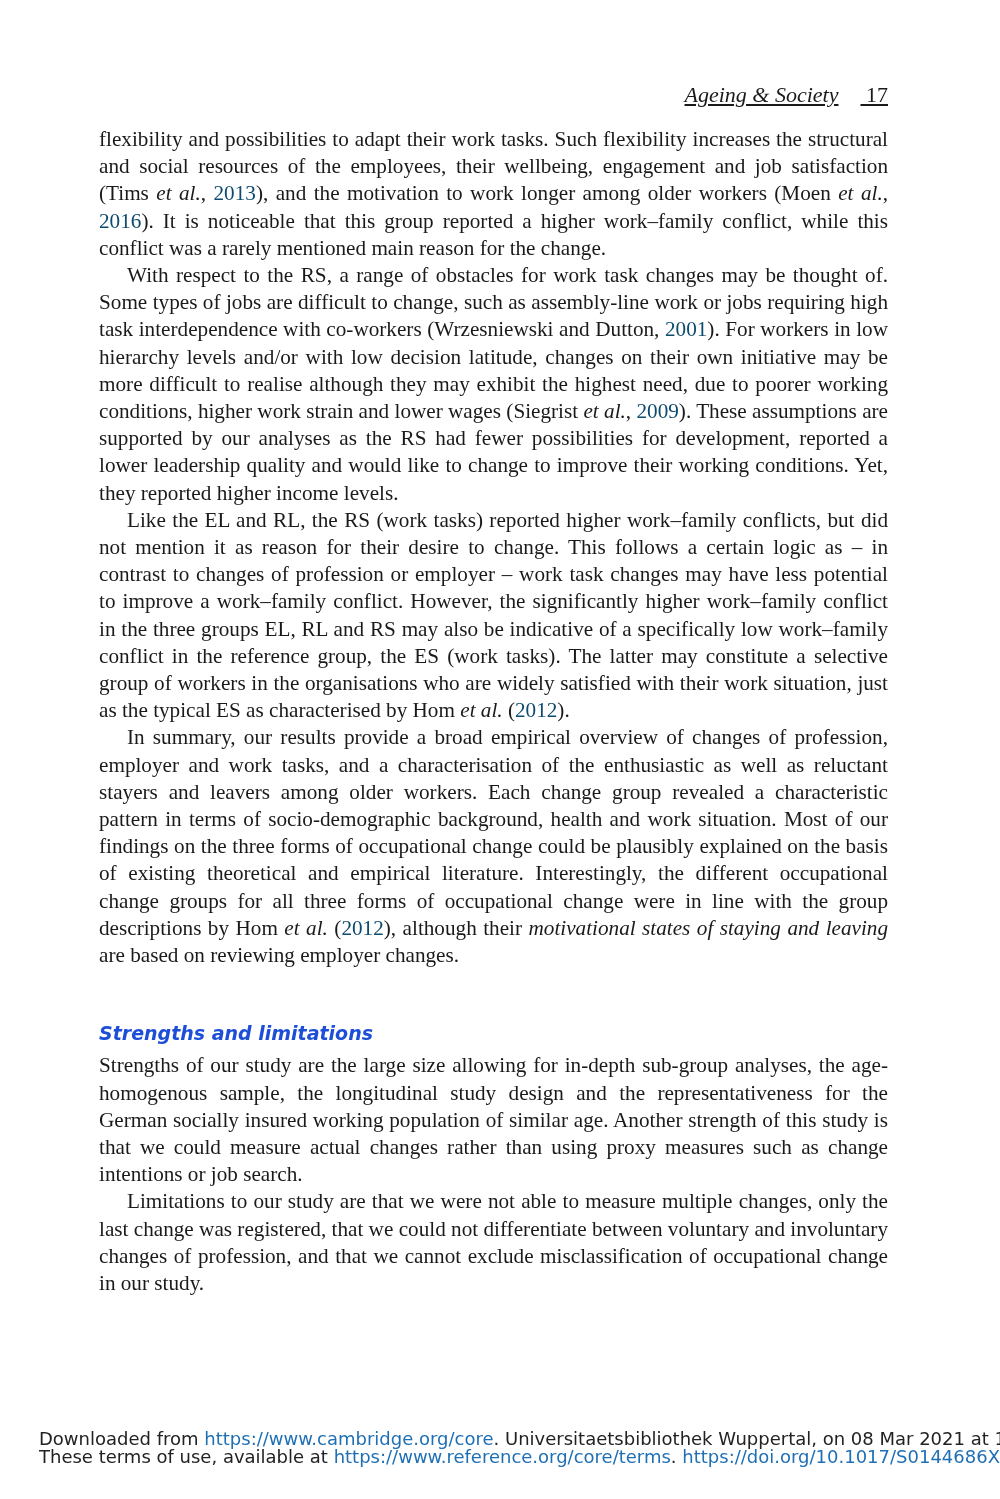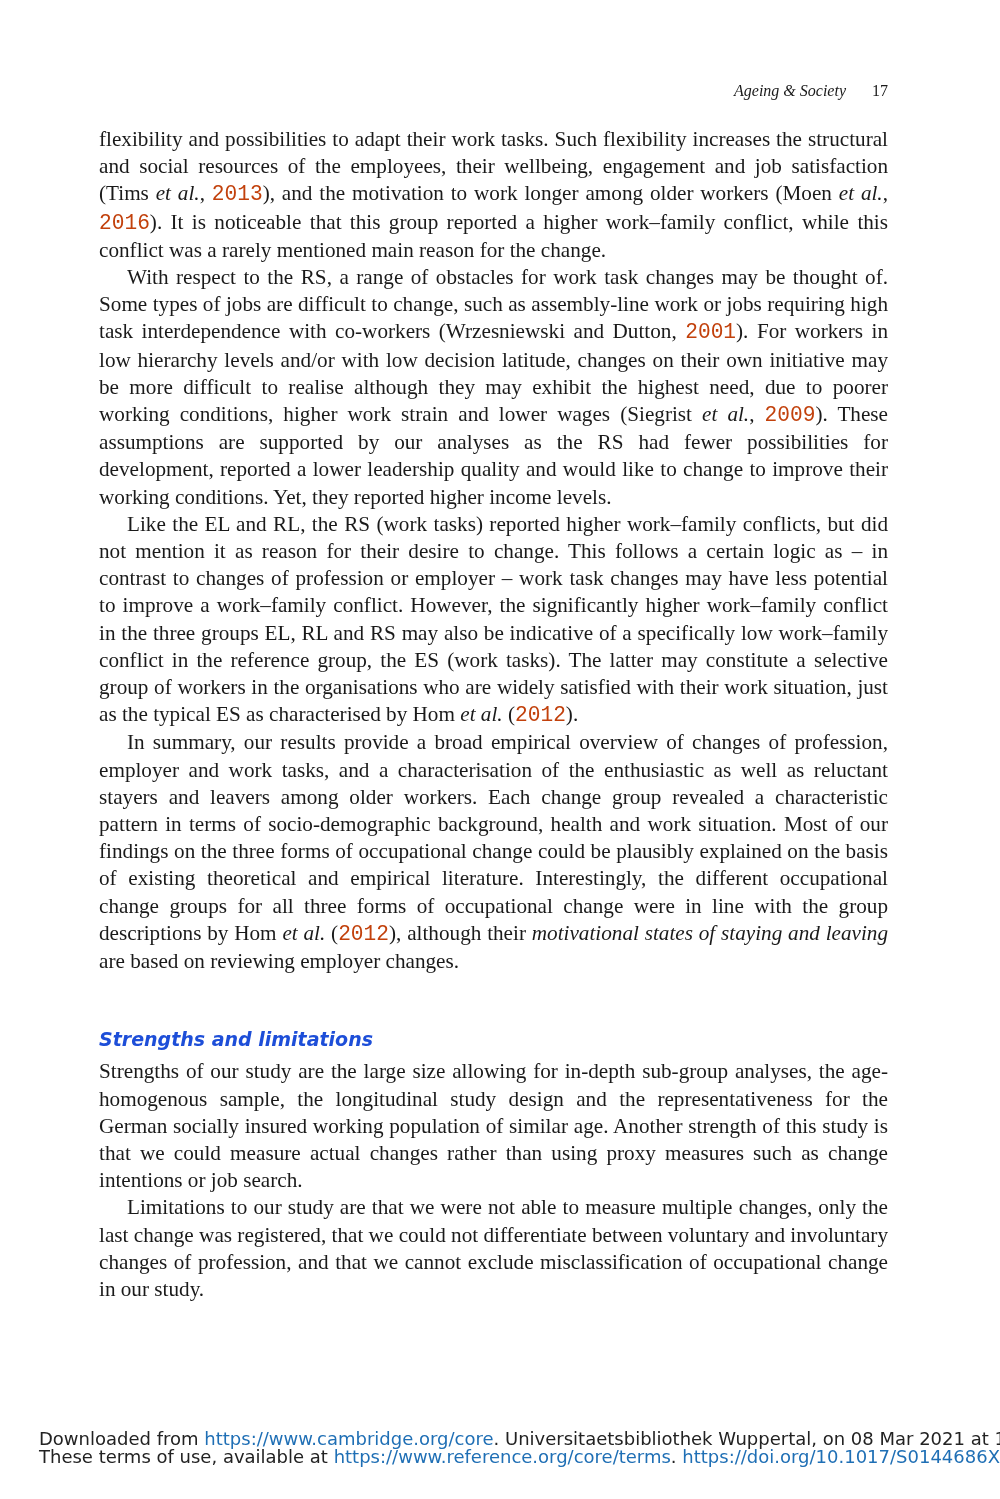--- a/index.html
+++ b/index.html
@@ -1,34 +1,34 @@
 <!DOCTYPE html>
 <html><head>
   <meta charset="utf-8">
   <style>
     html, body { margin: 0; padding: 0; background: #ffffff; }
     body { width: 1000px; height: 1499px; position: relative; overflow: hidden; }
     .page { position: absolute; left: 0; top: 0; width: 1000px; height: 1499px; }
     .running-head {
       position: absolute; top: 82px; right: 112px;
       font-family: "Liberation Serif", "DejaVu Serif", serif;
-      font-size: 16px; color: #1a1a1a;
+      font-size: 22px; color: #1a1a1a; text-decoration: underline;
     }
     .running-head .journal { font-style: italic; margin-right: 22px; }
     .body-text {
       position: absolute; left: 99px; top: 126px; width: 789px;
       font-family: "Liberation Serif", "DejaVu Serif", serif;
       font-size: 21.2px; line-height: 27.2px; color: #1a1a1a;
       text-align: justify; hyphens: manual;
     }
     .body-text p { margin: 0; }
     .body-text p.indent { text-indent: 28px; }
     .body-text p.gap { }
     .body-text .ital { font-style: italic; }
-    .cite-link { color: #c2410c; text-decoration: none; font-family: Liberation Mono, monospace; }
+    .cite-link { color: #0c4a6e; text-decoration: none; }
     .section-heading {
       margin: 51px 0 5px 0;
       font-family: "DejaVu Sans", "Liberation Sans", sans-serif;
       font-size: 19px; font-weight: bold; font-style: italic;
       color: #1d4ed8; text-align: left; line-height: 27px;
     }
     .footer {
       position: absolute; left: 39px; top: 1430px; width: 940px;
       font-family: "DejaVu Sans", "Liberation Sans", sans-serif;
       font-size: 18px; line-height: 18px; color: #222222;

